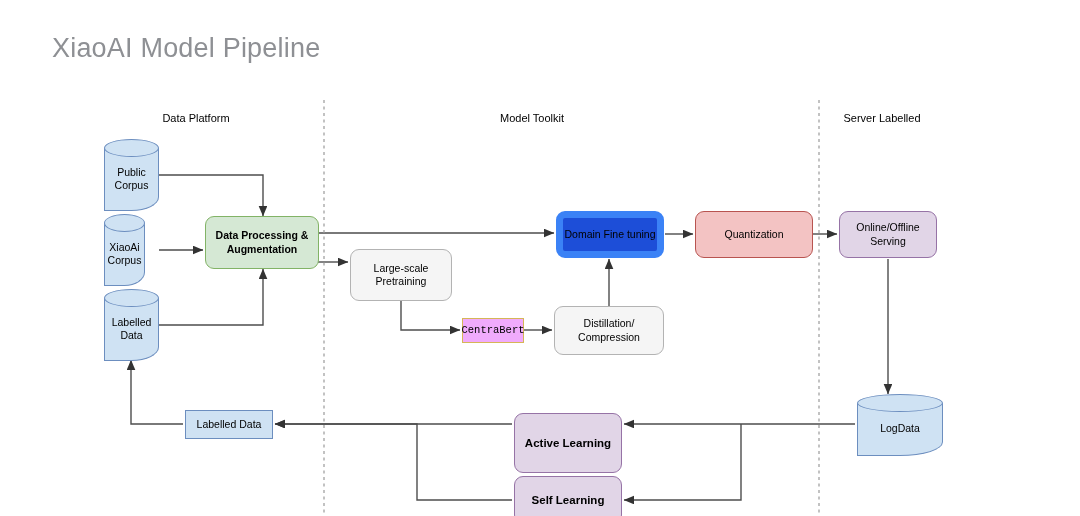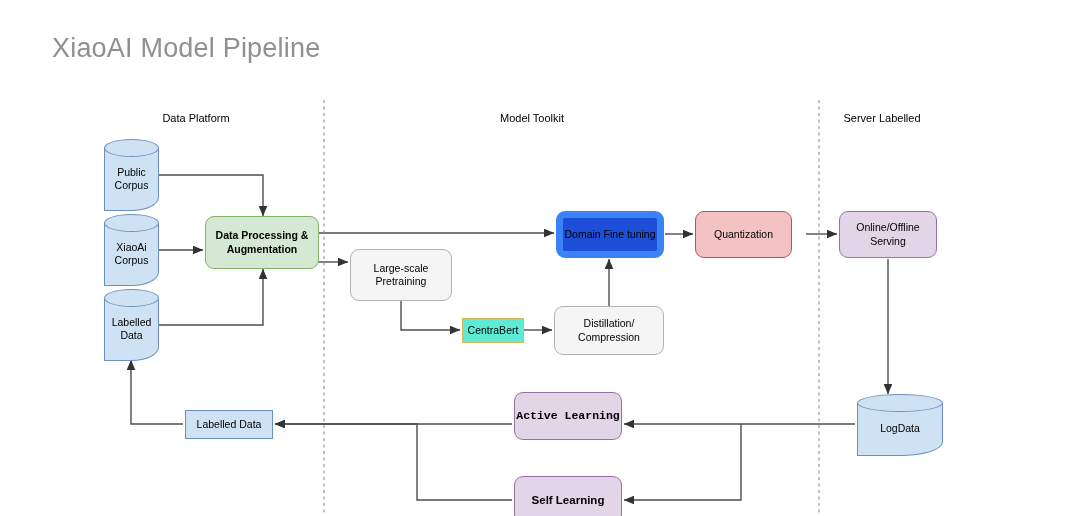--- a/index.html
+++ b/index.html
@@ -23,21 +23,21 @@
     position:absolute;box-sizing:border-box;
     display:flex;align-items:center;justify-content:center;text-align:center;
     font-size:10.5px;line-height:1.25;color:#000;
     white-space:pre-line;
   }
   .rounded{border-radius:9px;}
   .sharp{border-radius:0;}
 
   .green{background:#d5e8d4;border:1px solid #82b366;}
   .grey{background:#f5f5f5;border:1px solid #b3b3b3;}
-  .yellow{background:#5eead4;border:1px solid #d6b656;}
+  .yellow{background:#f0abfc;border:1px solid #d6b656;font-family:Liberation Mono, monospace;}
   .orange{background:#1d4ed8;border:7px solid #3b82f6;}
   .red{background:#f3c3c3;border:1px solid #b85450;}
   .purple{background:#e1d5e7;border:1px solid #9673a6;}
   .blue{background:#cfe2f3;border:1px solid #6c8ebf;}
   .bold{font-weight:bold;font-size:11.5px;}
 
   
   .cyl{position:absolute;}
   .cyl .body{
     position:absolute;left:0;right:0;top:9px;bottom:0;
@@ -112,21 +112,21 @@
 <div class="lane-label" style="left:532px;top:112px;">Model Toolkit</div>
 <div class="lane-label" style="left:882px;top:112px;">Server Labelled</div>
 
 <div class="cyl" style="left:104px;top:139px;width:55px;height:72px;">
   <div class="body"></div>
   <div class="top"></div>
   <div class="cyl-label">Public
 Corpus</div>
 </div>
 
-<div class="cyl" style="left:104px;top:214px;width:55px;height:72px;">
+<div class="cyl" style="left:104px;top:214px;width:41px;height:72px;">
   <div class="body"></div>
   <div class="top"></div>
   <div class="cyl-label">XiaoAi
 Corpus</div>
 </div>
 
 <div class="cyl" style="left:104px;top:289px;width:55px;height:72px;">
   <div class="body"></div>
   <div class="top"></div>
   <div class="cyl-label">Labelled
@@ -145,22 +145,22 @@
 <div class="node rounded grey" style="left:350px;top:249px;width:102px;height:52px;">Large-scale
 Pretraining</div>
 
 <div class="node sharp yellow" style="left:462px;top:318px;width:62px;height:25px;">CentraBert</div>
 
 <div class="node rounded grey" style="left:554px;top:306px;width:110px;height:49px;">Distillation/
 Compression</div>
 
 <div class="node rounded orange" style="left:556px;top:211px;width:108px;height:47px;">Domain Fine tuning</div>
 
-<div class="node rounded red" style="left:695px;top:211px;width:97px;height:47px;">Quantization</div>
+<div class="node rounded red" style="left:695px;top:211px;width:118px;height:47px;">Quantization</div>
 
 <div class="node rounded purple" style="left:839px;top:211px;width:98px;height:47px;border-radius:9px;">Online/Offline
 Serving</div>
 
 <div class="node sharp blue" style="left:185px;top:410px;width:88px;height:29px;">Labelled Data</div>
 
-<div class="node rounded purple bold" style="left:514px;top:392px;width:108px;height:48px;font-family:Liberation Mono, monospace;">Active Learning</div>
+<div class="node rounded purple bold" style="left:514px;top:413px;width:108px;height:60px;">Active Learning</div>
 
 <div class="node rounded purple bold" style="left:514px;top:476px;width:108px;height:48px;">Self Learning</div>
 
 </body></html>

